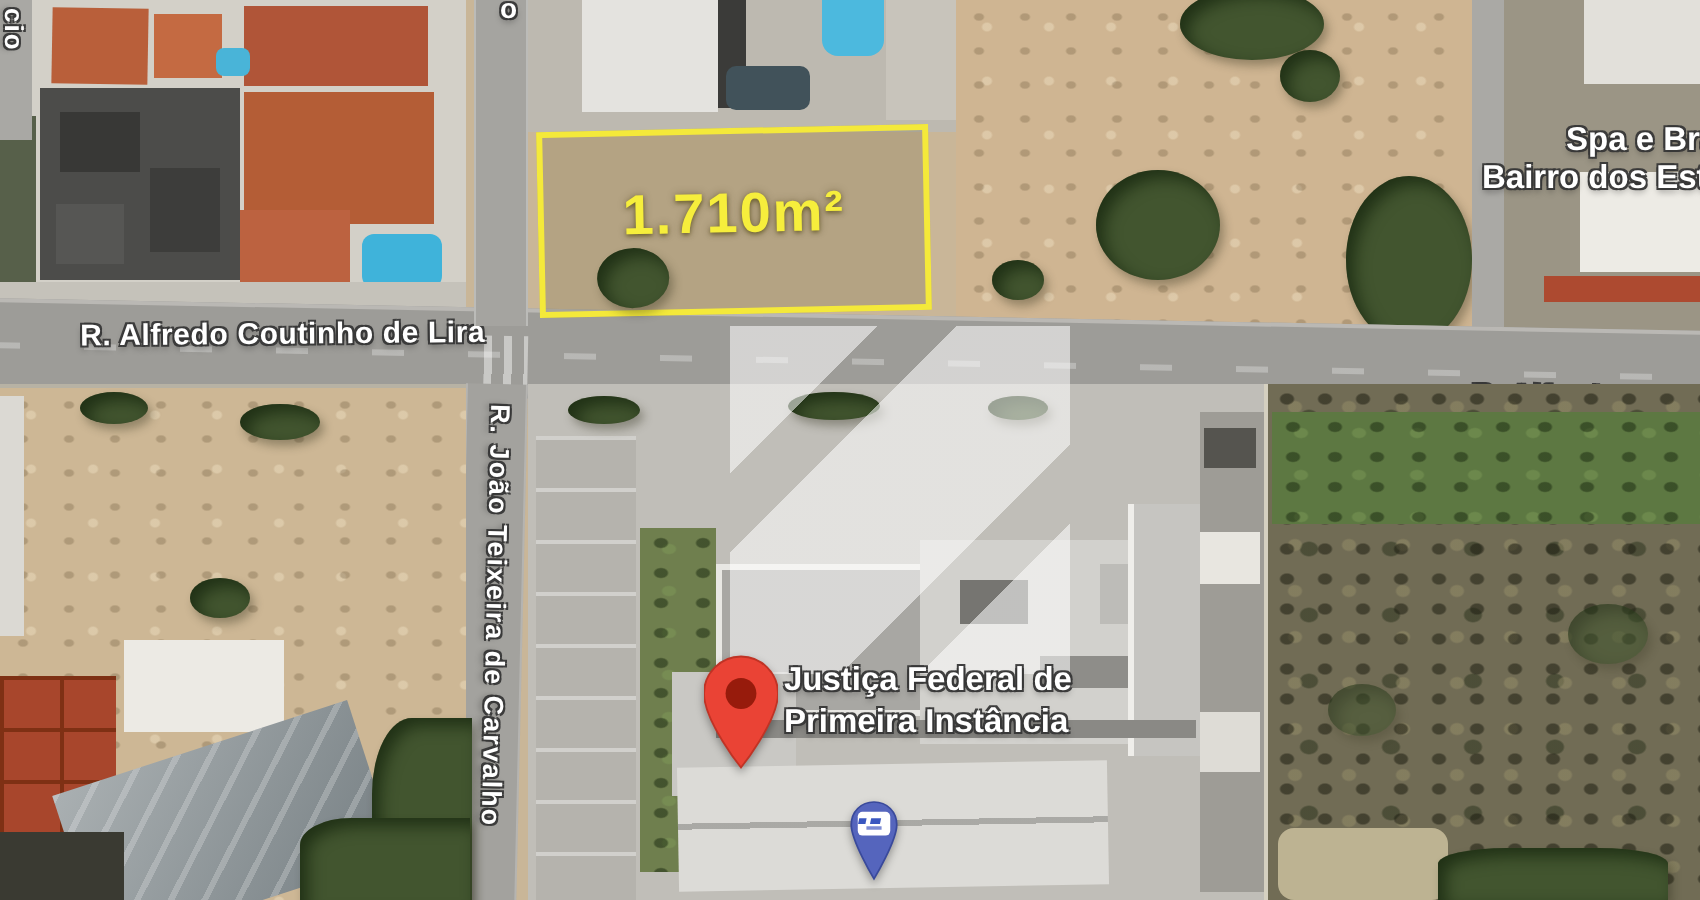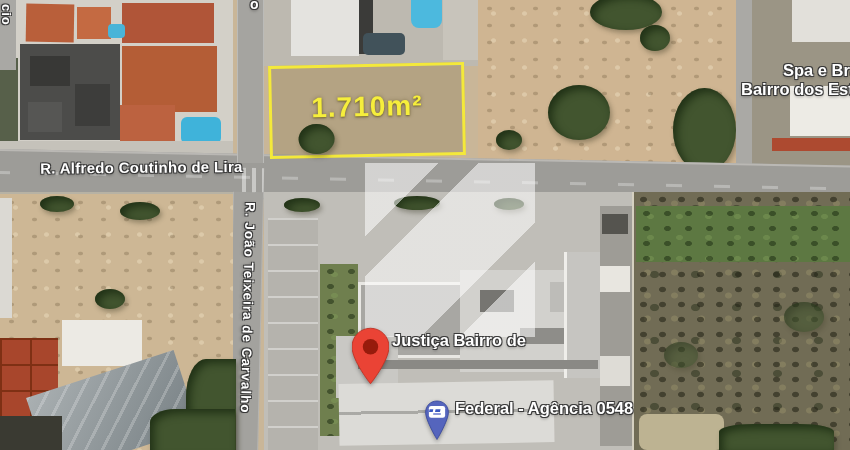--- a/index.html
+++ b/index.html
@@ -215,27 +215,27 @@
   <div class="abs plot">
     <div class="abs bush bushin"></div>
     <div class="area-label">1.710m²</div>
   </div>
 
   <svg class="abs pin" style="left:352px;top:327px;" width="37" height="58" viewBox="0 0 24 36">
     <path d="M12 0C5.4 0 0 5.4 0 12c0 9 12 24 12 24s12-15 12-24C24 5.4 18.6 0 12 0z" fill="#EA4335" stroke="#c03325" stroke-width="0.6"></path>
     <circle cx="12" cy="12" r="5" fill="#971b0c"></circle>
   </svg>
   <div class="abs maplabel poi" style="left:392px;top:330px;">
-    <div>Justiça Bairro de</div>
+    <div>Justiça Federal de</div>
+    <div>Primeira Instância</div>
   </div>
 
   <svg class="abs pin" style="left:424px;top:399px;" width="26" height="43" viewBox="0 0 24 38">
     <path d="M12 1C6 1 1.5 5.5 1.5 11.5c0 7.5 10.5 25 10.5 25s10.5-17.5 10.5-25C22.5 5.5 18 1 12 1z" fill="#5565BD" stroke="#39499b" stroke-width="0.8"></path>
     <rect x="4.5" y="5.5" width="15" height="11" rx="2.2" fill="#ffffff"></rect>
     <rect x="7" y="8.5" width="3.4" height="2.6" fill="#3a57c0" transform="skewX(-12)"></rect>
     <rect x="12.5" y="8.5" width="4.6" height="2.6" fill="#3a57c0" transform="skewX(-12)"></rect>
     <rect x="8.5" y="12.2" width="7" height="1.6" fill="#7c8bd4"></rect>
   </svg>
   <div class="abs maplabel poi" style="left:455px;top:398px;">
-    <div>Federal - Agência 0548</div>
   </div>
 
 </div>
 
 </body></html>

